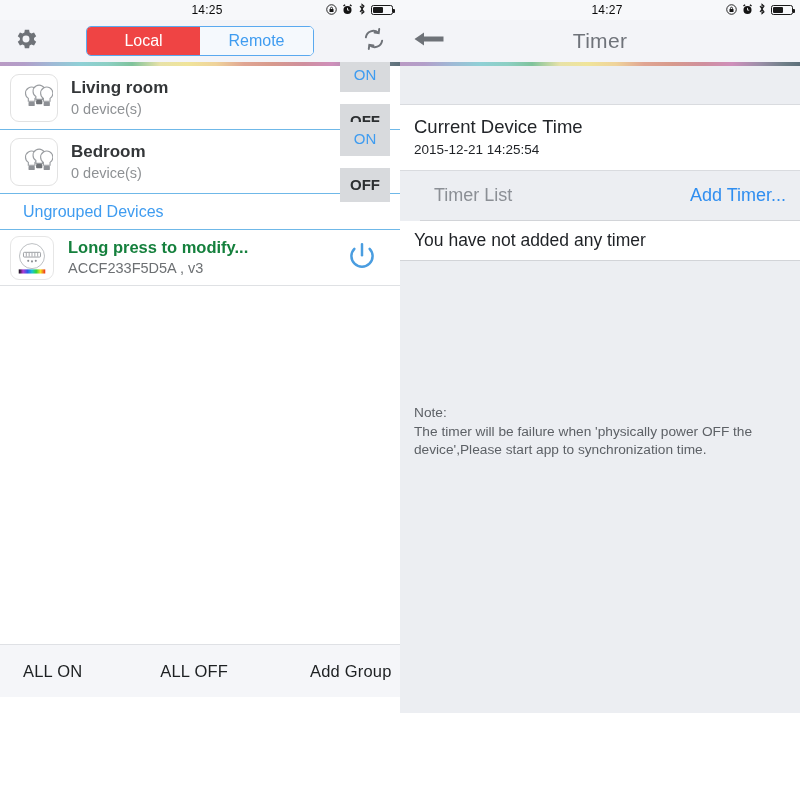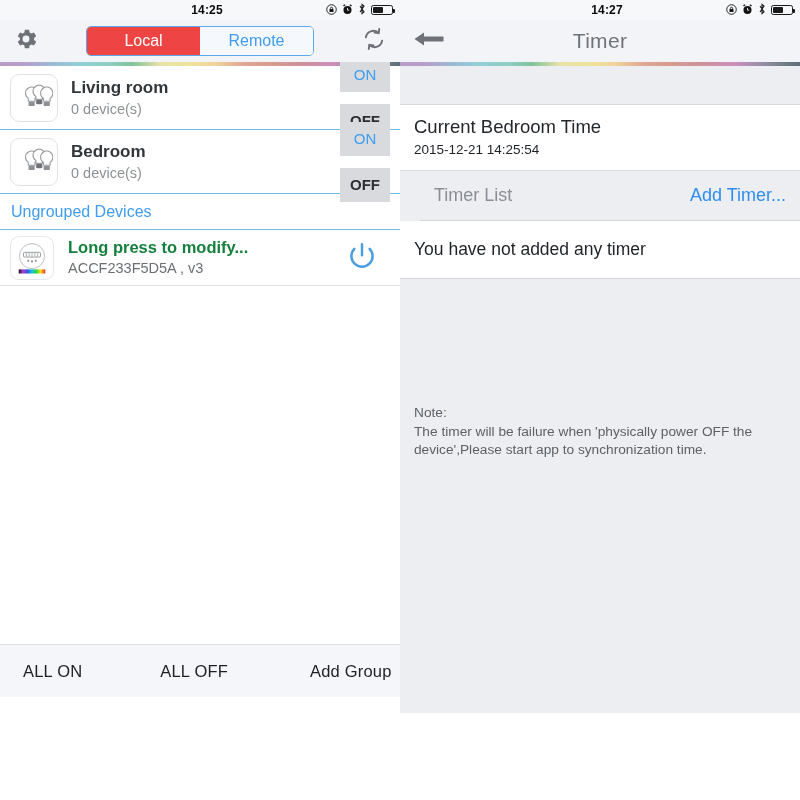--- a/index.html
+++ b/index.html
@@ -21,21 +21,21 @@
     padding: 0 7px; font-size: 11.5px; color: #0b0b0b;
     position: relative;
   }
   .sb-left { display: flex; align-items: flex-end; gap: 4px; margin-top: 38px; }
   .dots { display: flex; gap: 2.5px; align-items: center; }
   .dot { width: 4.5px; height: 4.5px; border-radius: 50%; background: #1a1a1a; }
   .carrier { font-size: 12px; letter-spacing: .2px; }
   .wifi { margin-left: 2px; display: inline-block; }
   .sb-center {
     position: absolute; left: 14px; right: 0; text-align: center;
-    font-size: 12px; font-weight: bold; letter-spacing: .2px;
+    font-size: 12px; font-weight: normal; letter-spacing: .2px;
   }
   .sb-right { margin-left: auto; display: flex; align-items: center; gap: 5px; z-index: 2; }
   .battery {
     width: 22px; height: 10px; border: 1.2px solid #1a1a1a; border-radius: 2.4px;
     position: relative; padding: 1px;
   }
   .battery::after {
     content: ""; position: absolute; right: -3.4px; top: 2.6px;
     width: 2px; height: 4px; background: #1a1a1a; border-radius: 0 1px 1px 0;
   }
@@ -95,21 +95,21 @@
   .grp-btns { display: flex; gap: 12px; flex-direction: column; }
   .onoff {
     width: 50px; height: 34px; background: #d8dadd;
     display: flex; align-items: center; justify-content: center;
     font-size: 15px; cursor: pointer;
   }
   .onoff.on { color: #3f9cf0; }
   .onoff.off { color: #2c2f31; font-weight: bold; }
 
   .section-hdr {
-    height: 36px; display: flex; align-items: center; padding: 0 11px;
+    height: 36px; display: flex; align-items: center; padding: 0 23px;
     font-size: 16px; color: #3f9cf0; background: #ffffff;
     border-bottom: 1px solid #6fb8e8;
   }
   .dev-row {
     height: 56px; display: flex; align-items: center;
     padding: 0 10px; background: #ffffff;
     border-bottom: 1px solid #dfe1e4;
   }
   .dev-icon {
     width: 44px; height: 44px; border: 1px solid #e6e6e6; border-radius: 9px;
@@ -145,21 +145,21 @@
   }
   .r-title { font-size: 18.5px; color: #23262a; line-height: 26px; }
   .r-sub { font-size: 13.5px; color: #1e2125; line-height: 20px; }
   .r-listhdr {
     height: 50px; background: #eceef2; display: flex; align-items: center;
     padding: 0 14px; border-bottom: 1px solid #d2d4d8; margin-left: 20px;
   }
   .r-listhdr-label { font-size: 18px; color: #8b8f95; }
   .r-addtimer { margin-left: auto; font-size: 18px; color: #2f8ef0; cursor: pointer; }
   .r-empty {
-    height: 58px; background: #ffffff; display: flex; align-items: center;
+    height: 40px; background: #ffffff; display: flex; align-items: center;
     padding: 0 14px; font-size: 17.5px; color: #1e2125;
     border-bottom: 1px solid #d2d4d8;
   }
   .r-note {
     position: absolute; left: 0; top: 404px; width: 448px;
     padding: 0 14px; color: #5d6166; font-size: 13.7px; line-height: 18.5px;
     white-space: pre-line;
   }
   .bottom-fill { width: 800px; height: 87px; background: #ffffff; }
 </style>
@@ -387,21 +387,21 @@
         </span>
       </div>
       <div class="nav-title">Timer</div>
     </div>
 
     <div class="rainbow"></div>
 
     <div class="r-gap"></div>
 
     <div class="r-card">
-      <div class="r-title">Current Bedroom Time</div>
+      <div class="r-title">Current Device Time</div>
       <div class="r-sub">2015-12-21 14:25:54</div>
     </div>
 
     <div class="r-listhdr">
       <div class="r-listhdr-label">Timer List</div>
       <div class="r-addtimer">Add Timer...</div>
     </div>
 
     <div class="r-empty">You have not added any timer</div>
 

